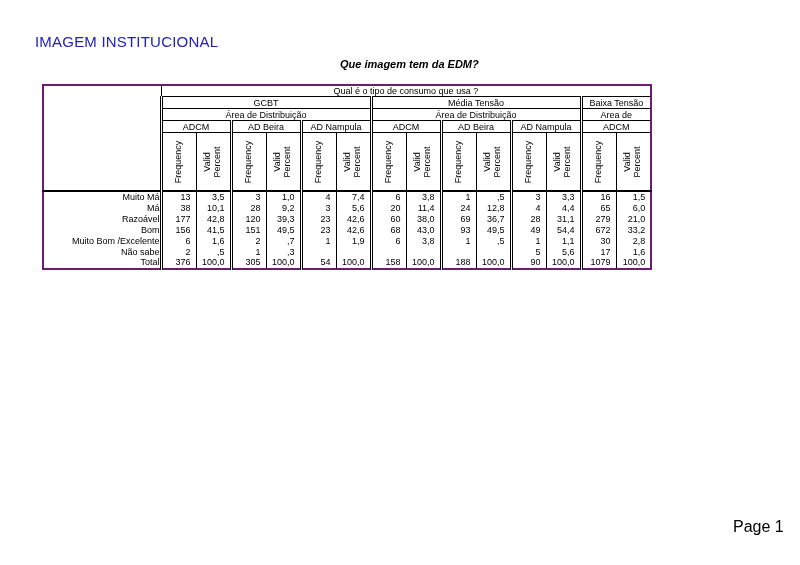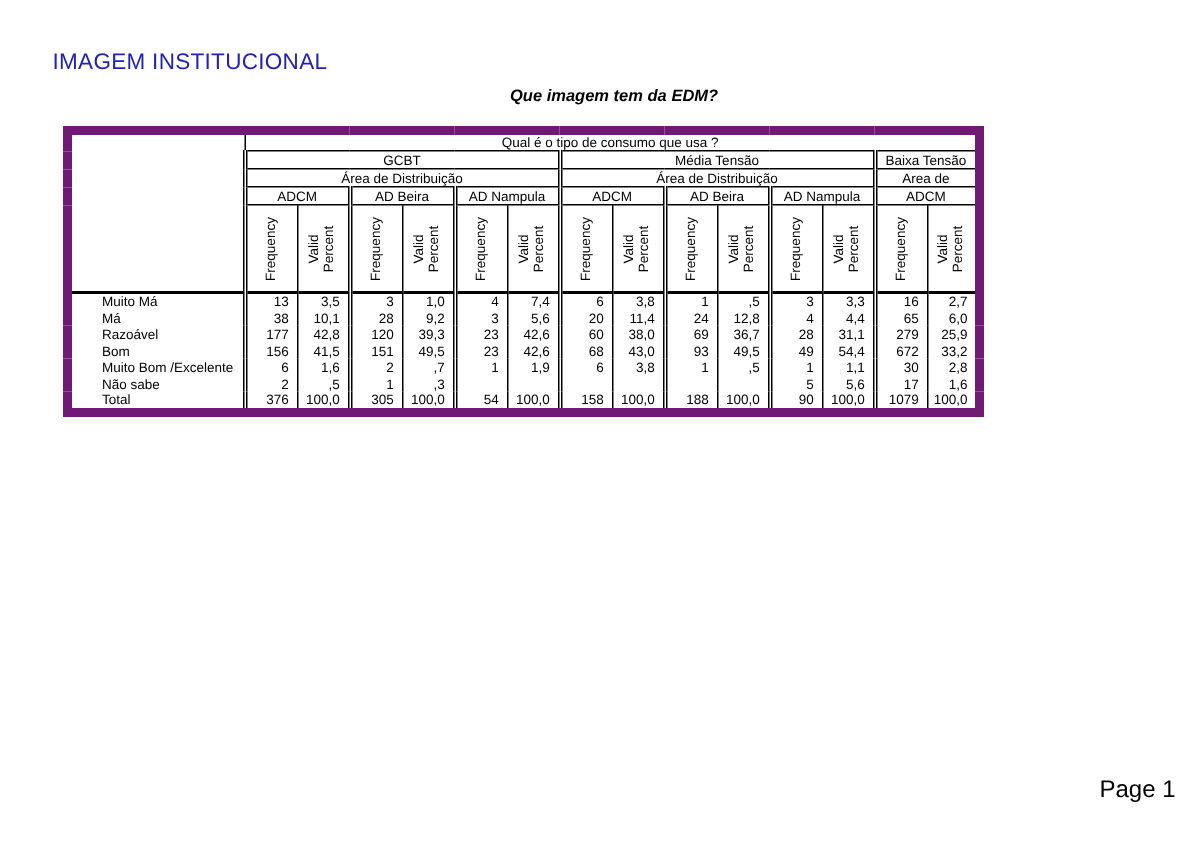--- a/index.html
+++ b/index.html
@@ -14,21 +14,21 @@
   .table-title {
     position: absolute; left: 340px; top: 58px;
     font-size: 11px; font-weight: bold; font-style: italic;
   }
 
   .tbl-wrap { position: absolute; left: 42px; top: 84px; }
 
   table.spss {
     border-collapse: collapse; table-layout: fixed;
     width: 608px; font-size: 9px; line-height: 1.15;
-    border: 6px solid #701a75;
+    border: 2px solid #701a75;
   }
   table.spss td { padding: 0; vertical-align: middle; }
 
   thead td { text-align: center; border-bottom: 1px solid #000; }
   tr.hr1 { height: 11px; }
   tr.hr2, tr.hr3, tr.hr4 { height: 12px; }
   tr.hrot { height: 58px; }
 
   td.gstart { border-left: 3px double #000; }
   td.cstart { border-left: 1px solid #000; margin-left: 43px; }
@@ -40,21 +40,21 @@
   td.vcell { position: relative; height: 58px; }
   td.vcell .rot {
     position: absolute; left: 50%; top: 50%;
     transform: translate(-50%, -50%) rotate(-90deg);
     width: 56px; text-align: center; white-space: pre-line;
     font-size: 9px; line-height: 1.1;
   }
 
   tbody tr { height: 11px; }
   tbody td { border-top: 0; border-bottom: 0; }
-  tbody td.rowlabel { text-align: left; padding-left: 20px; margin-left: 32px; }
+  tbody td.rowlabel { text-align: right; padding-left: 20px; margin-left: 32px; }
   tbody td.num { text-align: right; padding-right: 5px; }
 
   .page-number {
     position: absolute; left: 733px; top: 518px;
     font-size: 16px;
   }
 </style>
 </head>
 <body>
 
@@ -166,21 +166,21 @@
           <td class="num cstart">1,0</td>
           <td class="num gstart">4</td>
           <td class="num cstart">7,4</td>
           <td class="num gstart">6</td>
           <td class="num cstart">3,8</td>
           <td class="num gstart">1</td>
           <td class="num cstart">,5</td>
           <td class="num gstart">3</td>
           <td class="num cstart">3,3</td>
           <td class="num gstart">16</td>
-          <td class="num cstart">2,7</td>
+          <td class="num cstart">1,5</td>
         </tr>
         <tr>
           <td class="rowlabel">Má</td>
           <td class="num gstart">38</td>
           <td class="num cstart">10,1</td>
           <td class="num gstart">28</td>
           <td class="num cstart">9,2</td>
           <td class="num gstart">3</td>
           <td class="num cstart">5,6</td>
           <td class="num gstart">20</td>
@@ -200,21 +200,21 @@
           <td class="num cstart">39,3</td>
           <td class="num gstart">23</td>
           <td class="num cstart">42,6</td>
           <td class="num gstart">60</td>
           <td class="num cstart">38,0</td>
           <td class="num gstart">69</td>
           <td class="num cstart">36,7</td>
           <td class="num gstart">28</td>
           <td class="num cstart">31,1</td>
           <td class="num gstart">279</td>
-          <td class="num cstart">25,9</td>
+          <td class="num cstart">21,0</td>
         </tr>
         <tr>
           <td class="rowlabel">Bom</td>
           <td class="num gstart">156</td>
           <td class="num cstart">41,5</td>
           <td class="num gstart">151</td>
           <td class="num cstart">49,5</td>
           <td class="num gstart">23</td>
           <td class="num cstart">42,6</td>
           <td class="num gstart">68</td>

